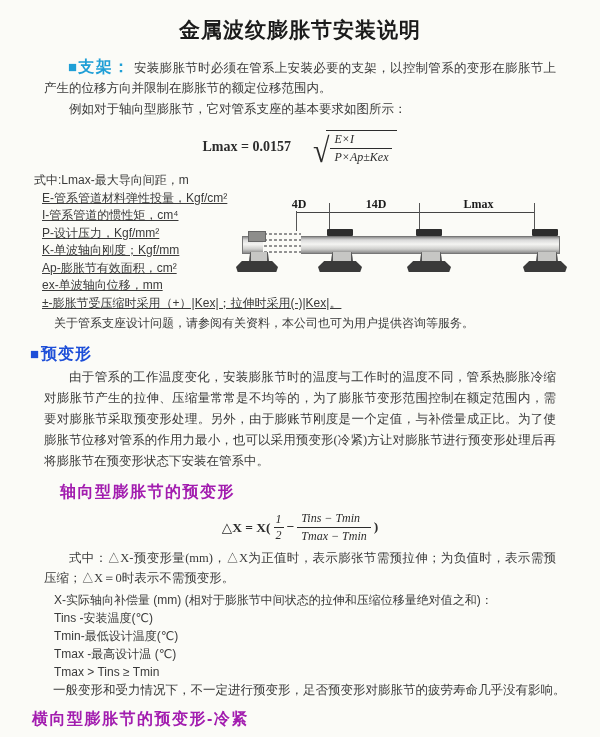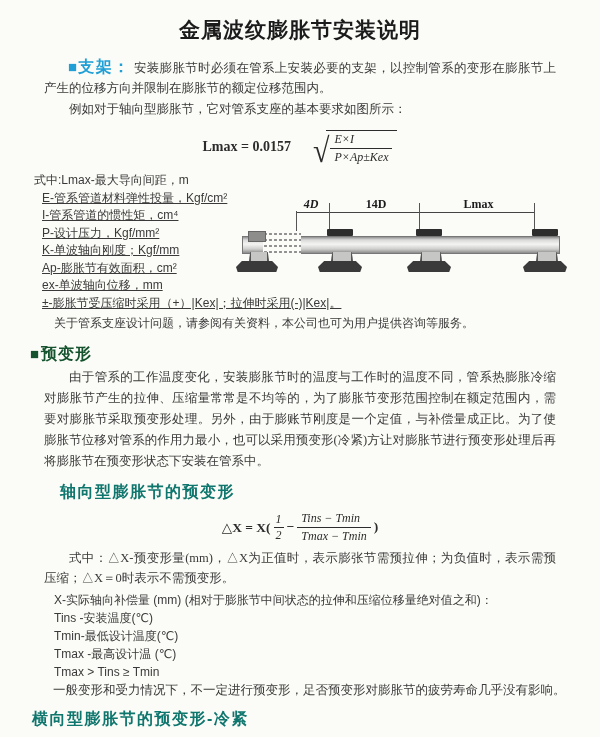--- a/index.html
+++ b/index.html
@@ -58,21 +58,21 @@
 
   .diagram{position:absolute;left:208px;top:26px;width:320px;height:84px;}
   .dim-line{position:absolute;left:54px;top:14px;width:238px;height:0;border-top:1px solid #444;}
   .tick{position:absolute;top:5px;width:0;height:34px;border-left:1px solid #555;}
   .tick.t1{left:54px;}
   .tick.t2{left:87px;}
   .tick.t3{left:177px;}
   .tick.t4{left:292px;}
   .dim-label{position:absolute;top:0;font-family:"Liberation Serif","DejaVu Serif",serif;
     font-weight:bold;font-size:12px;color:#1b1b1b;text-align:center;line-height:13px;background:#fbfbf7;padding:0 2px;}
-  .dl1{left:52px;width:30px;font-style:italic;}
+  .dl1{left:40px;width:30px;}
   .dl2{left:92px;width:80px;}
   .dl3{left:182px;width:105px;}
   .pipe{position:absolute;left:0;top:38px;width:316px;height:16px;
     background:linear-gradient(to bottom,#8f8f8f 0%,#d9d9d9 18%,#f4f4f2 45%,#cfcfcd 75%,#8a8a8a 100%);
     border:1px solid #777;}
   .bellows{position:absolute;left:21px;top:33px;width:38px;height:26px;
     background-image:radial-gradient(circle,#8f8f8f 1.1px,rgba(0,0,0,0) 1.4px);
     background-size:5px 6px;background-color:#fbfbf7;}
   .support{position:absolute;top:31px;width:48px;height:46px;}
   .support .cap{position:absolute;left:11px;top:0;width:26px;height:7px;background:#2d2d2d;border-radius:1px;}
@@ -87,27 +87,27 @@
   .anchor{position:absolute;left:-4px;top:31px;width:48px;height:46px;}
   .anchor .block{position:absolute;left:10px;top:2px;width:16px;height:9px;background:#8d8d8b;border:1px solid #666;}
   .anchor .neck{position:absolute;left:11px;top:23px;width:16px;height:9px;background:#c6c6c4;
     border-left:2px solid #555;border-right:2px solid #555;clip-path:polygon(6% 0,94% 0,100% 100%,0 100%);}
   .anchor .base{position:absolute;left:-2px;top:32px;width:42px;height:11px;background:#3a3a3a;
     clip-path:polygon(14% 0,86% 0,100% 55%,96% 100%,4% 100%,0 55%);}
 
   
   .sec-head{
     margin:12px 0 0 30px;
-    color:#14532d;font-weight:bold;font-size:16px;letter-spacing:1px;
+    color:#1d4ed8;font-weight:bold;font-size:16px;letter-spacing:1px;
   }
   .sec-head .sq{font-size:15px;margin-right:1px;}
   .body-para{margin-top:2px;line-height:21px;}
   .blue-sub{
     margin:10px 0 0 60px;
-    color:#0f766e;font-weight:bold;font-size:16px;letter-spacing:1.5px;
+    color:#a21caf;font-weight:bold;font-size:16px;letter-spacing:1.5px;
   }
   .blue-sub.left{margin-left:32px;}
   .axial-para{margin-top:4px;line-height:19.5px;font-size:12.5px;}
   .items{margin:3px 0 0 54px;font-size:12px;line-height:18px;}
   .items .it-line{white-space:nowrap;}
   .tail-note{margin:0 28px;font-size:12.5px;line-height:18px;}
 </style>
 </head>
 <body>
 

